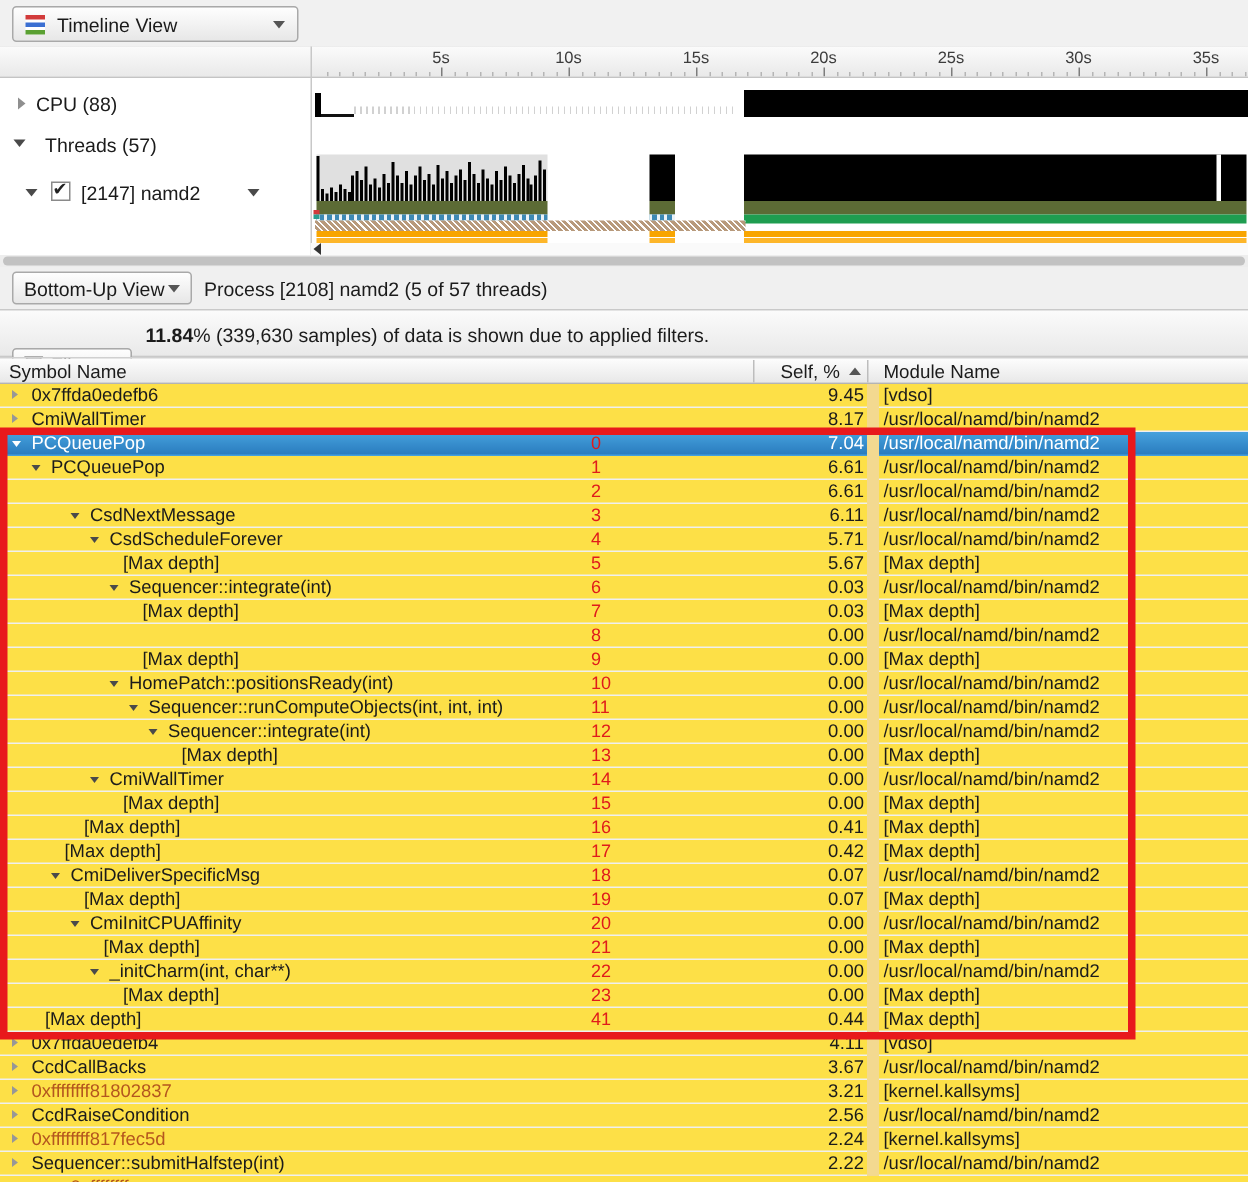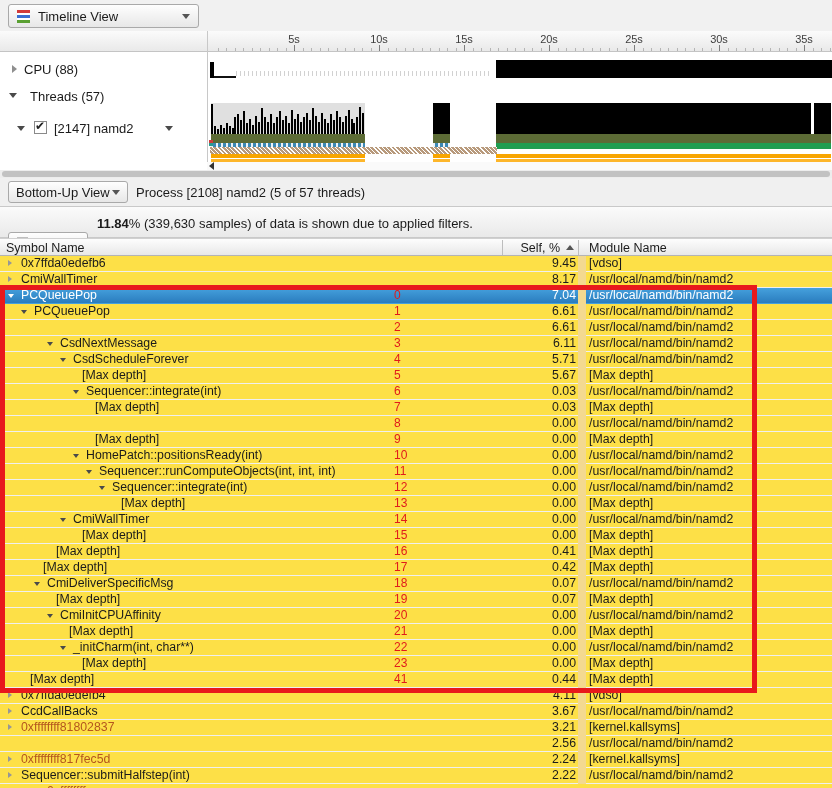--- a/index.html
+++ b/index.html
@@ -514,20 +514,21 @@
         <span class="stripe"></span>
         <span class="cell-module">/usr/local/namd/bin/namd2</span>
       </div>
       <div class="trow">
         <div class="cell-symbol" style="padding-left: 8px;"><span class="tree-arrow closed"></span><span class="sym-text kernel">0xffffffff81802837</span></div>
         <span class="cell-self">3.21</span>
         <span class="stripe"></span>
         <span class="cell-module">[kernel.kallsyms]</span>
       </div>
       <div class="trow">
+        <div class="cell-symbol" style="padding-left: 8px;"><span class="tree-arrow closed"></span><span class="sym-text">CcdRaiseCondition</span></div>
         <span class="cell-self">2.56</span>
         <span class="stripe"></span>
         <span class="cell-module">/usr/local/namd/bin/namd2</span>
       </div>
       <div class="trow">
         <div class="cell-symbol" style="padding-left: 8px;"><span class="tree-arrow closed"></span><span class="sym-text kernel">0xffffffff817fec5d</span></div>
         <span class="cell-self">2.24</span>
         <span class="stripe"></span>
         <span class="cell-module">[kernel.kallsyms]</span>
       </div>

